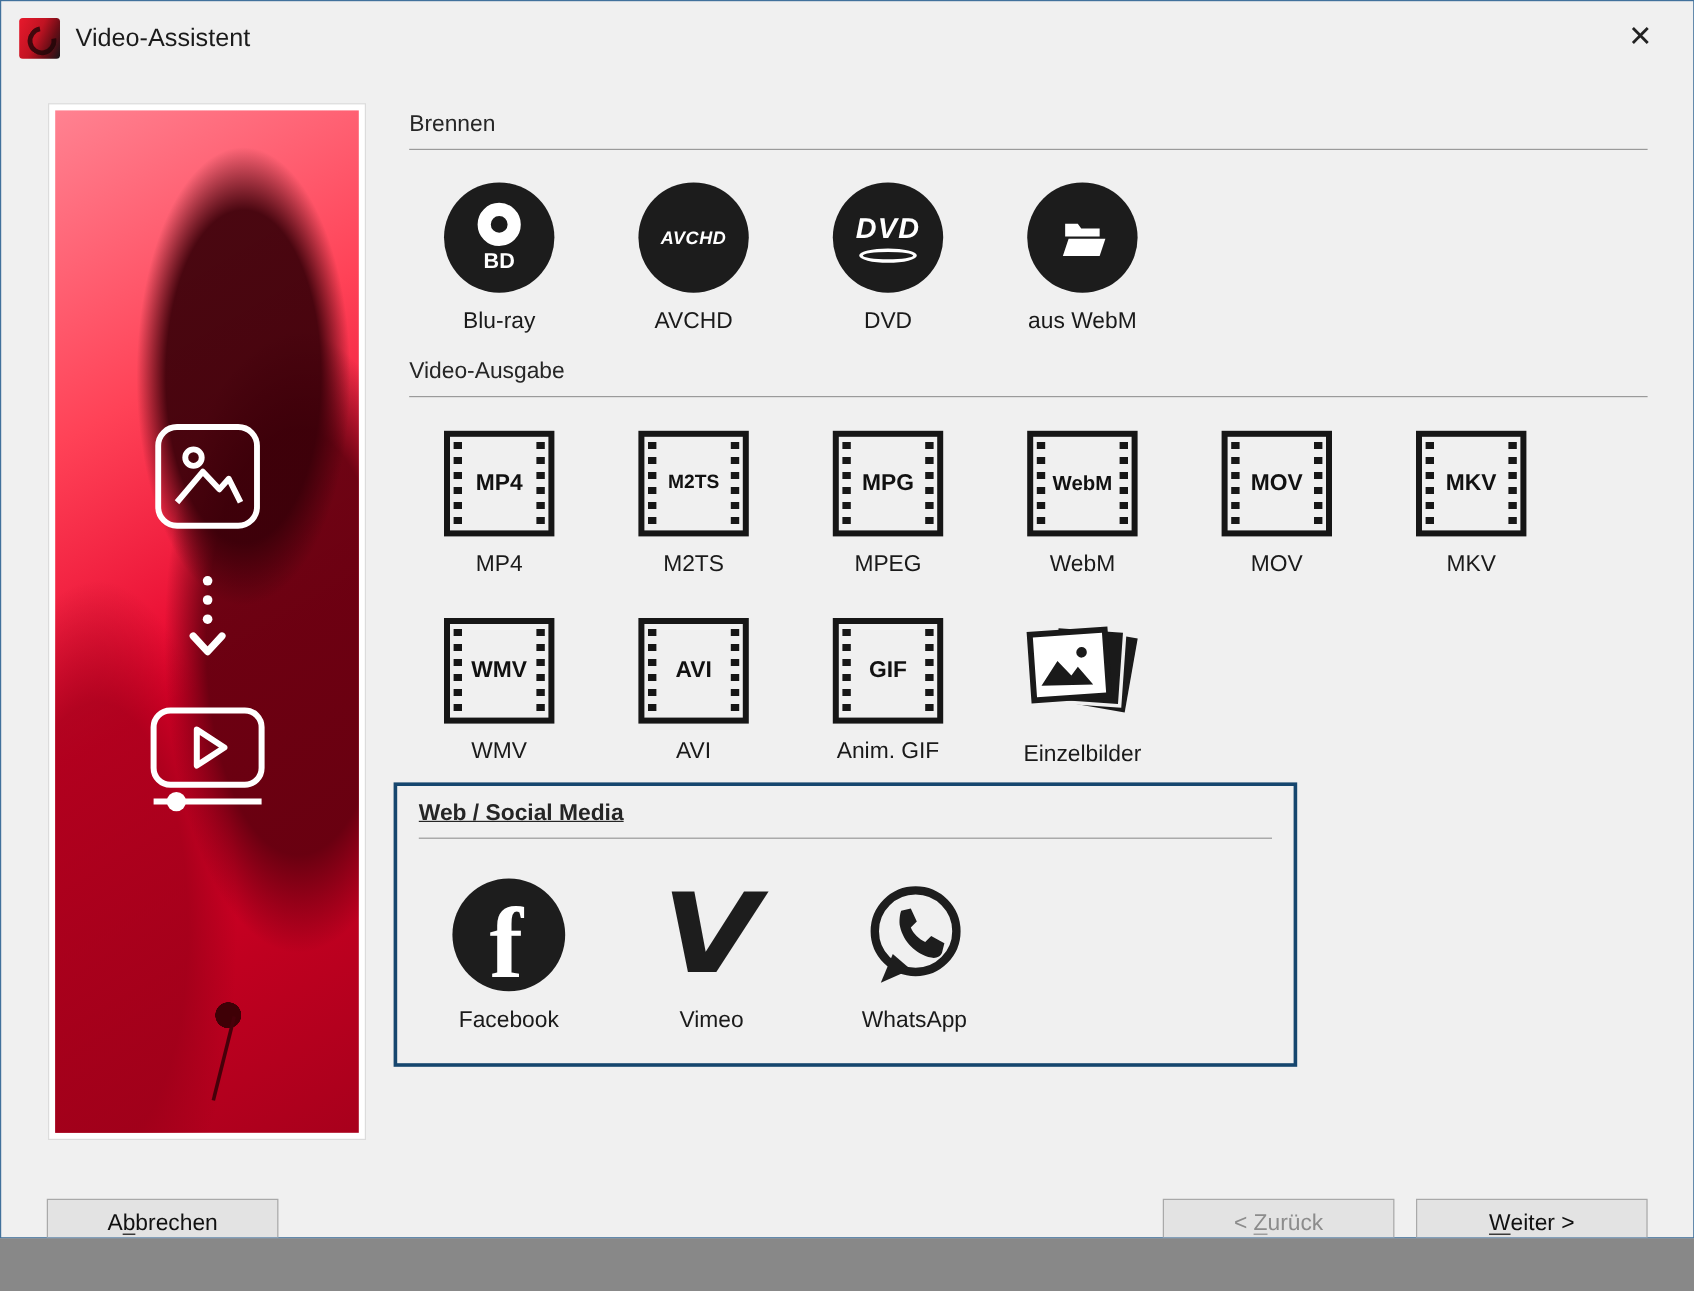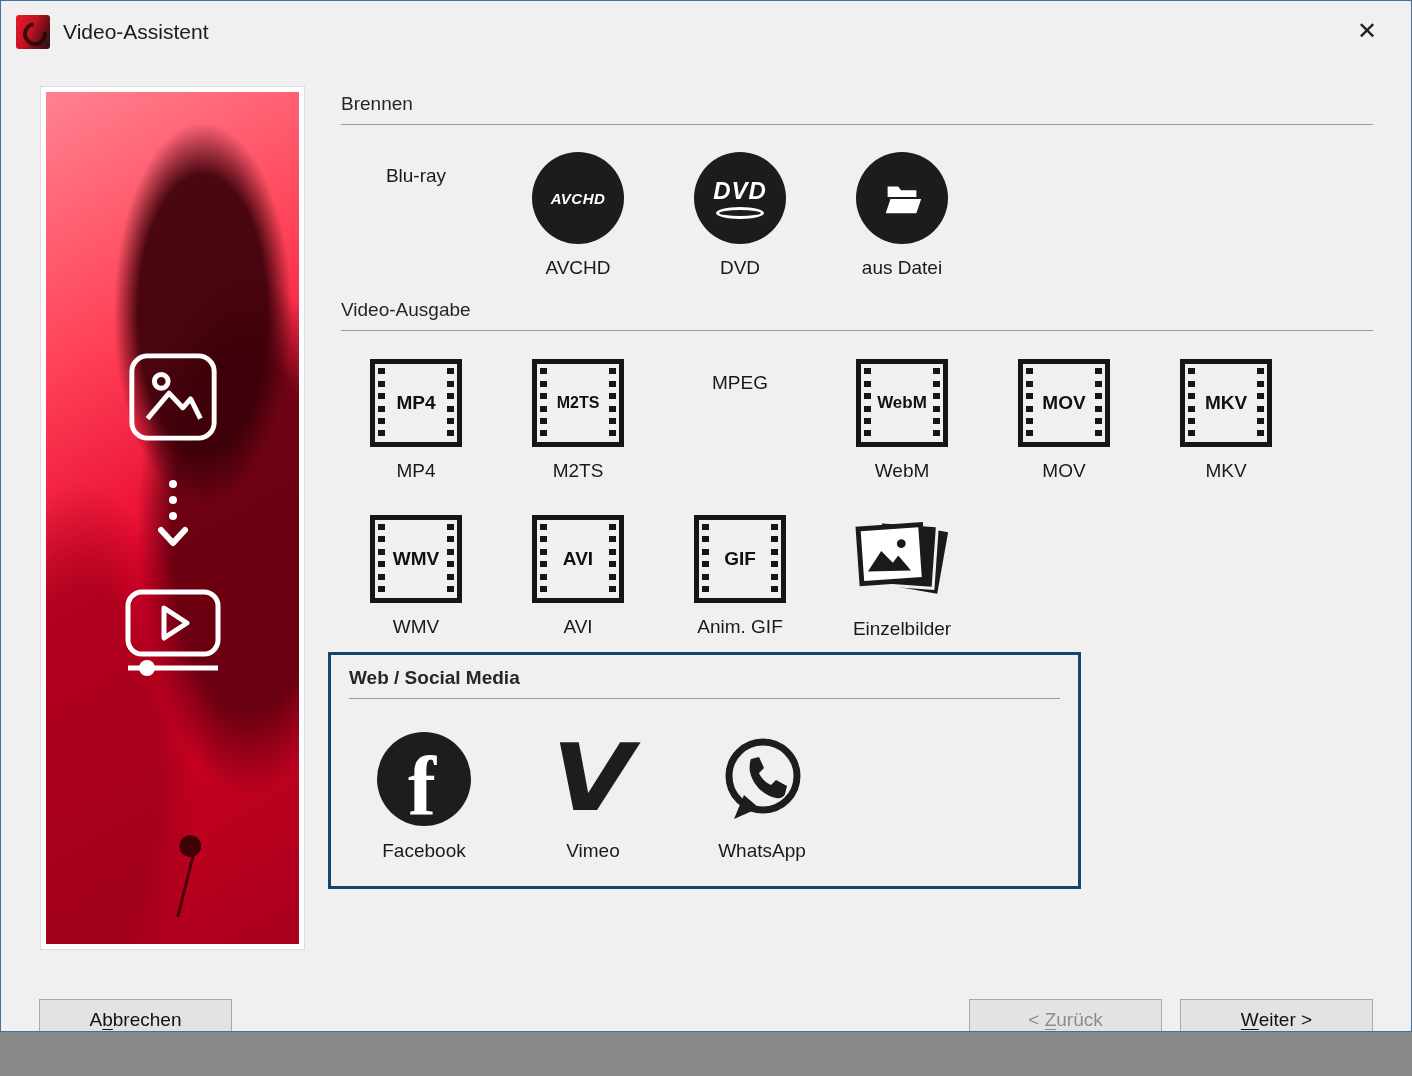--- a/index.html
+++ b/index.html
@@ -77,21 +77,21 @@
   .film-badge.sm { font-size:16px; }
   .film-badge.md { font-size:17px; }
 
   
   .web-box {
     position:absolute; left:327px; top:651px; width:753px; height:237px;
     border:3px solid #16466e; padding:12px 18px 0 18px;
   }
   .web-box .section-title-in {
     font-weight:bold; font-size:19px; color:#262626;
-    border-bottom:1px solid #9a9a9a; padding-bottom:9px;
+    border-bottom:1px solid #9a9a9a; padding-bottom:9px;text-decoration:underline;
   }
   .social-row { display:flex; margin-top:32px; }
   .social-item { width:150px; margin-right:19px; display:flex; flex-direction:column; align-items:center; cursor:pointer; }
   .social-icon-box { height:96px; display:flex; align-items:center; justify-content:center; }
 
   .yt-icon { width:100px; height:70px; border-radius:18px; background:#1d1d1d; display:flex; align-items:center; justify-content:center; }
   .yt-play { width:0; height:0; border-left:27px solid #fff; border-top:16px solid transparent; border-bottom:16px solid transparent; margin-left:7px; }
 
   .fb-icon { width:94px; height:94px; border-radius:50%; background:#1d1d1d; position:relative; overflow:hidden; }
   .fb-f { position:absolute; left:31px; top:13px; color:#fff; font-family:"Liberation Serif", serif; font-weight:bold; font-size:84px; line-height:1; }
@@ -137,20 +137,24 @@
         <path d="M43 22 L66 37 L43 52 Z" fill="none" stroke="#fff" stroke-width="5" stroke-linejoin="round"></path>
         <line x1="7" y1="82" x2="97" y2="82" stroke="#fff" stroke-width="5"></line>
         <circle cx="26" cy="82" r="8" fill="#fff"></circle>
       </svg>
     </div>
   </div>
 
   <div class="section-title" style="top:92px">Brennen</div>
   <div class="opt-row" style="top:151px">
     <div class="opt">
+      <div class="disc">
+        <div class="bd-ring"></div>
+        <div class="bd-label">BD</div>
+      </div>
       <div class="opt-label">Blu-ray</div>
     </div>
     <div class="opt">
       <div class="disc">
         <div class="avchd-label">AVCHD</div>
       </div>
       <div class="opt-label">AVCHD</div>
     </div>
     <div class="opt">
       <div class="disc">
@@ -159,39 +163,42 @@
       </div>
       <div class="opt-label">DVD</div>
     </div>
     <div class="opt">
       <div class="disc">
         <svg width="46" height="46" viewBox="0 0 48 48">
           <path d="M9 12h11l3 4h16v7H9z" fill="#fff"></path>
           <path d="M7 40l5-15h32l-5 15z" fill="#fff"></path>
         </svg>
       </div>
-      <div class="opt-label">aus Datei</div>
+      <div class="opt-label">aus WebM</div>
     </div>
   </div>
 
   <div class="section-title" style="top:298px">Video-Ausgabe</div>
   <div class="opt-row" style="top:358px">
     <div class="opt">
       <div class="film">
           <span class="film-badge">MP4</span>
         </div>
       <div class="opt-label">MP4</div>
     </div>
     <div class="opt">
       <div class="film">
           <span class="film-badge sm">M2TS</span>
         </div>
       <div class="opt-label">M2TS</div>
     </div>
     <div class="opt">
+      <div class="film">
+          <span class="film-badge">MPG</span>
+        </div>
       <div class="opt-label">MPEG</div>
     </div>
     <div class="opt">
       <div class="film">
           <span class="film-badge md">WebM</span>
         </div>
       <div class="opt-label">WebM</div>
     </div>
     <div class="opt">
       <div class="film">

